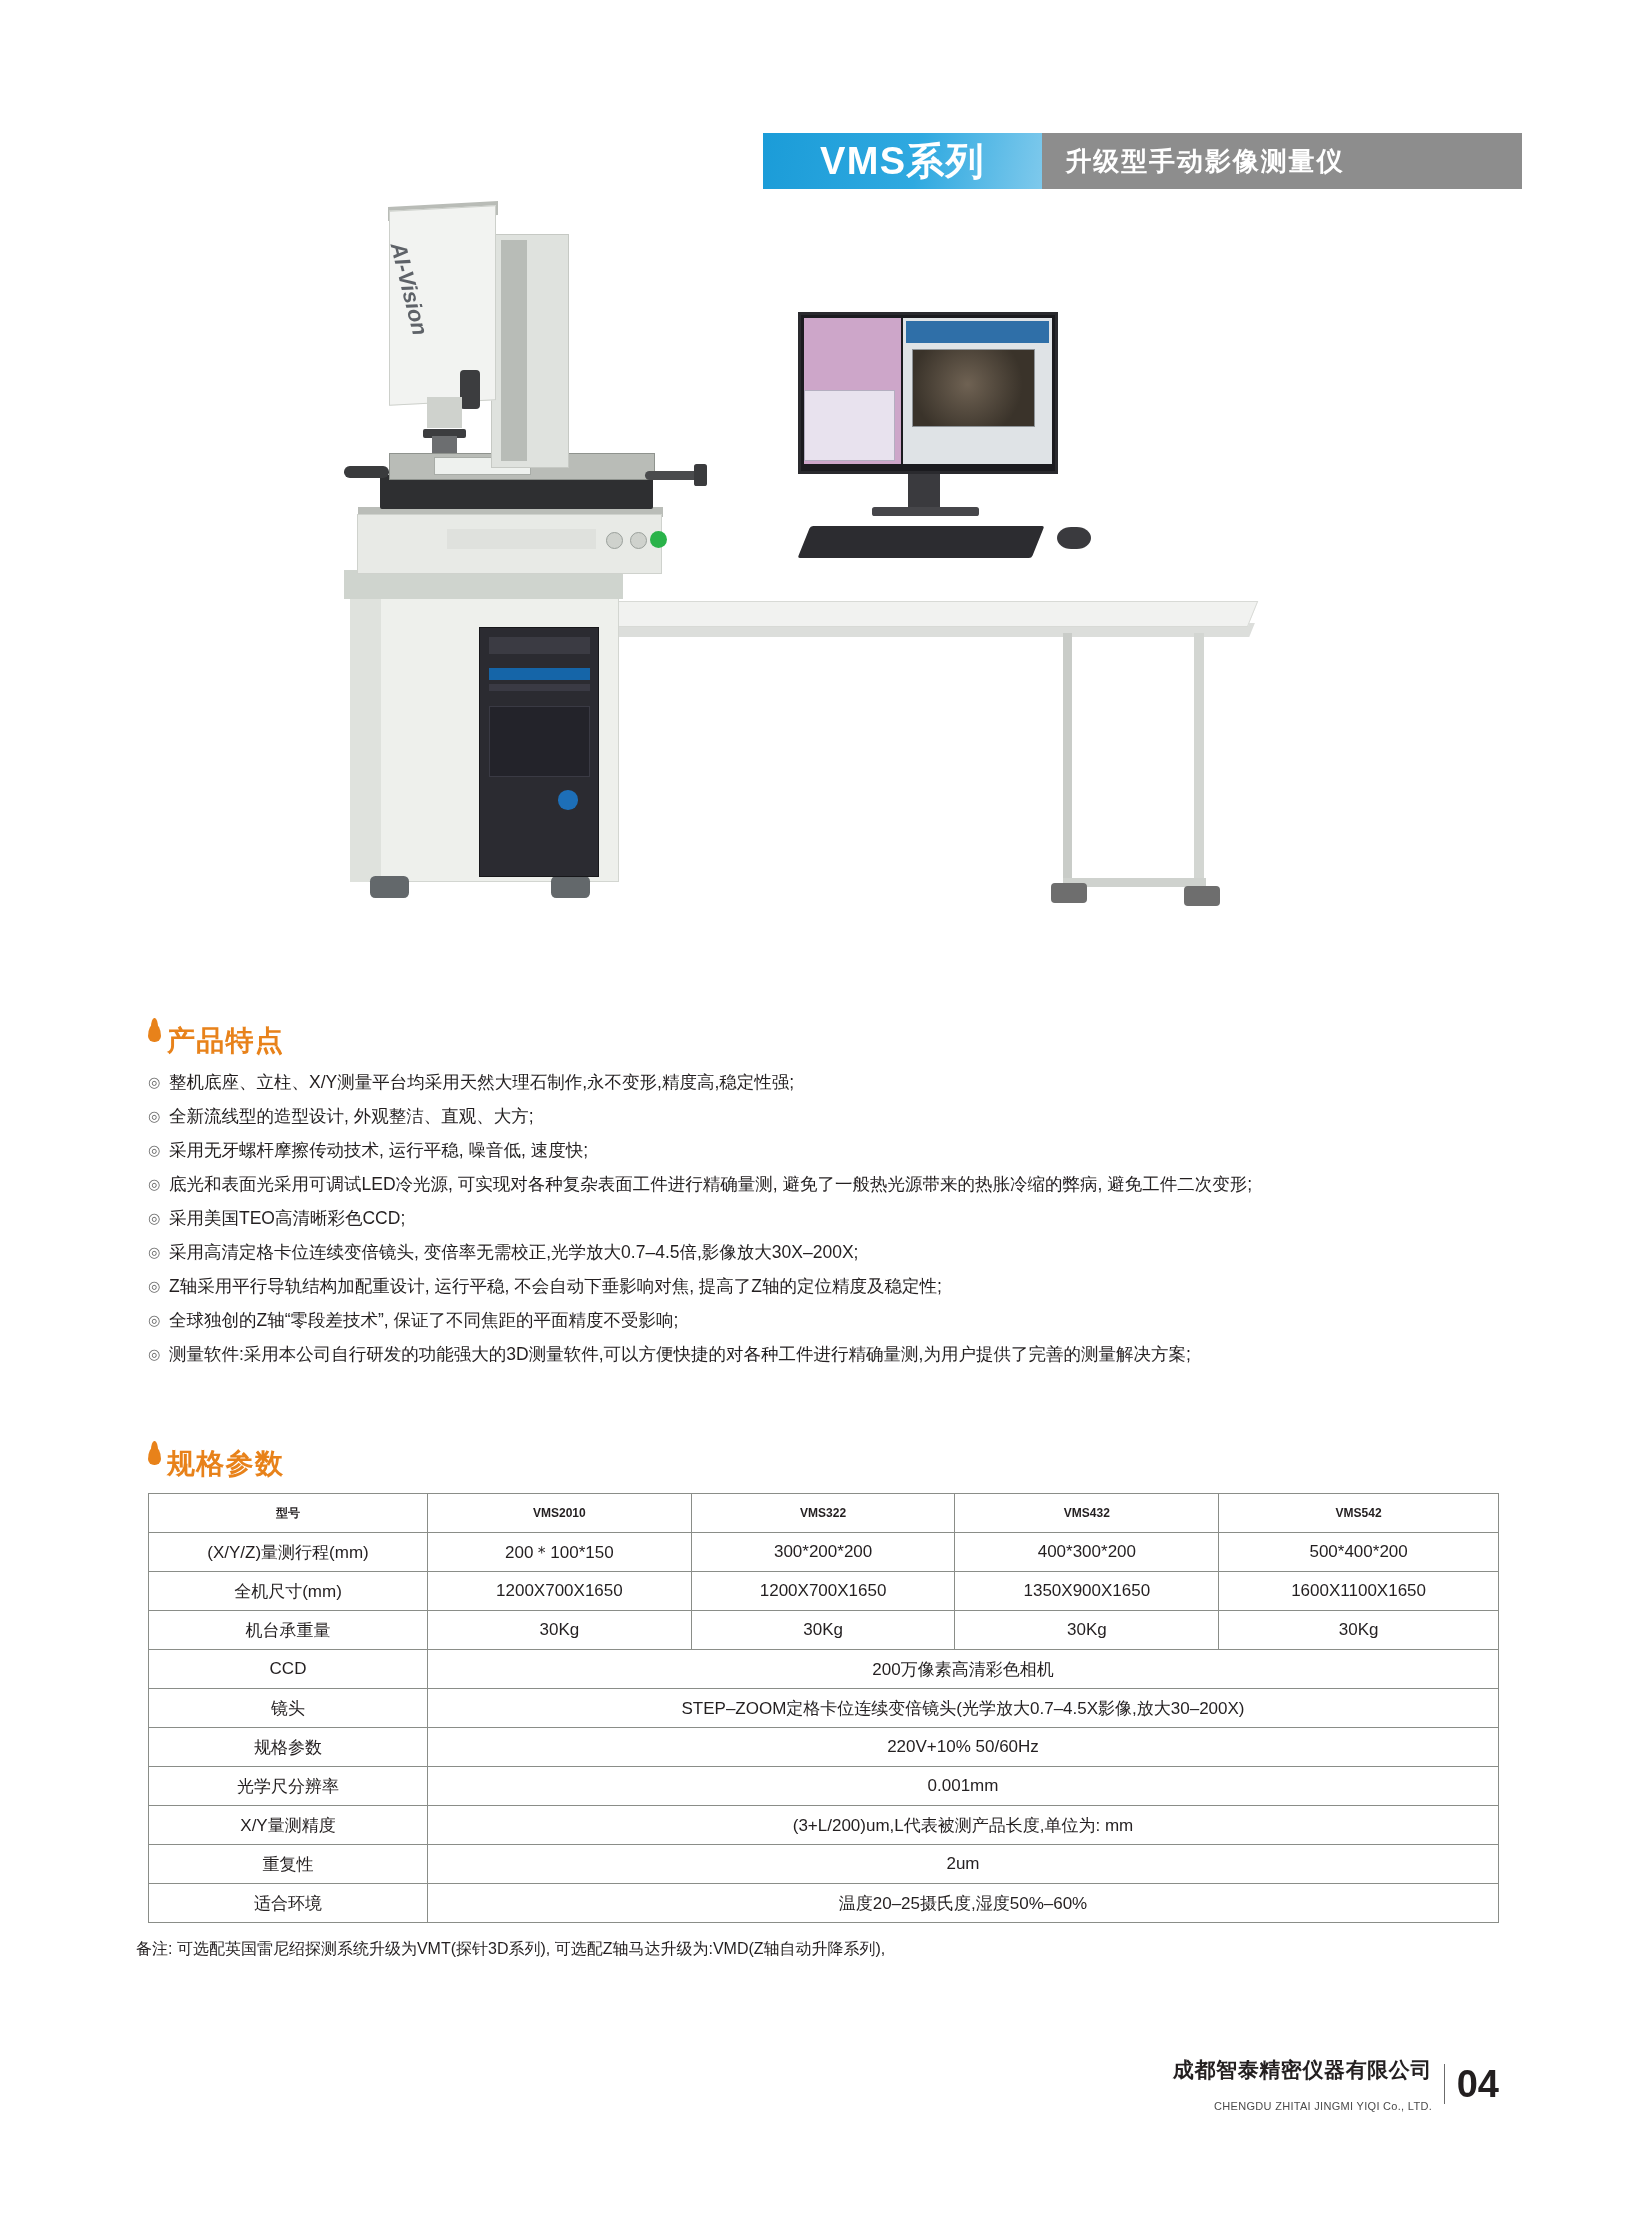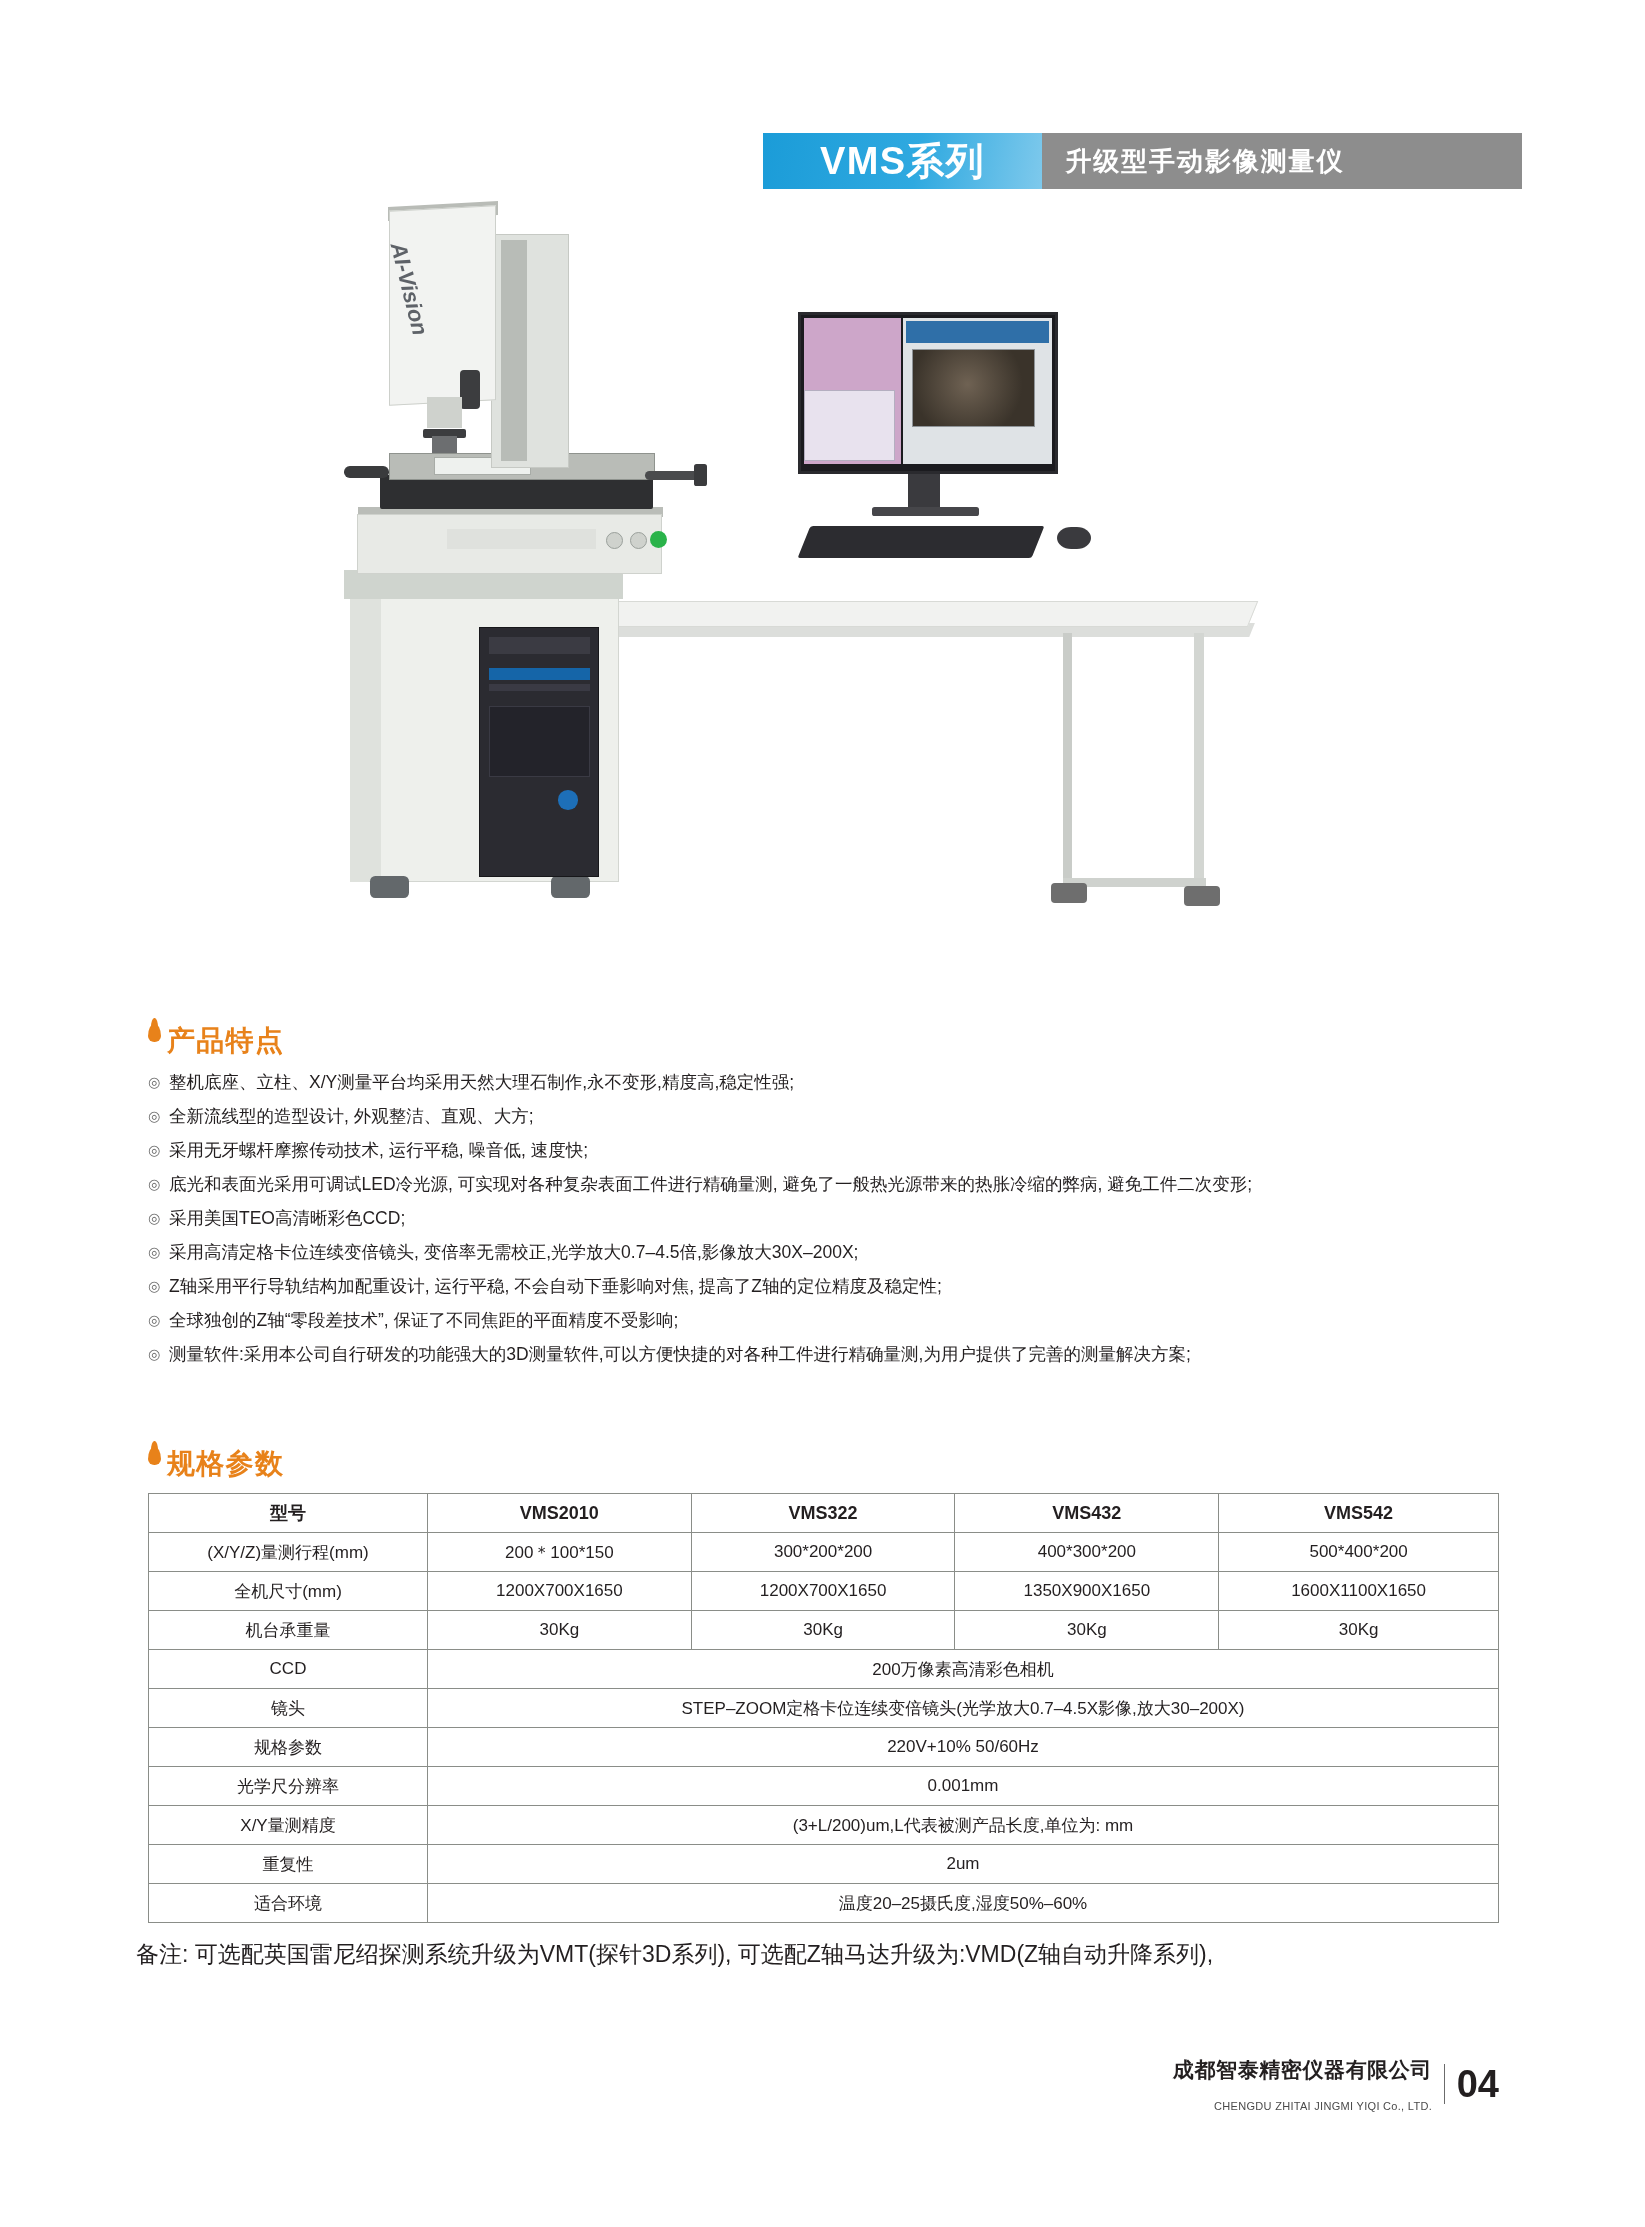--- a/index.html
+++ b/index.html
@@ -422,31 +422,31 @@
   .spec-table th, .spec-table td {
     border: 0.6px solid #8a8d88;
     text-align: center;
     padding: 7.1px 3.9px;
     height: 39px;
     color: #231f20;
     font-weight: normal;
   }
   .spec-table thead th {
     font-weight: bold;
-    font-size: 18px;
+    font-size: 12px;
   }
   .spec-table td.label, .spec-table th.label {
     width: 279px;
   }
   .note {
     position: absolute;
     top: 1937px;
     left: 136px;
     width: 1428px;
-    font-size: 23px;
+    font-size: 16px;
     line-height: 1.55;
     color: #231f20;
   }
   .note-line2 { padding-left: 62px; }
 
   
   .footer {
     position: absolute;
     right: 147px;
     top: 2056px;

